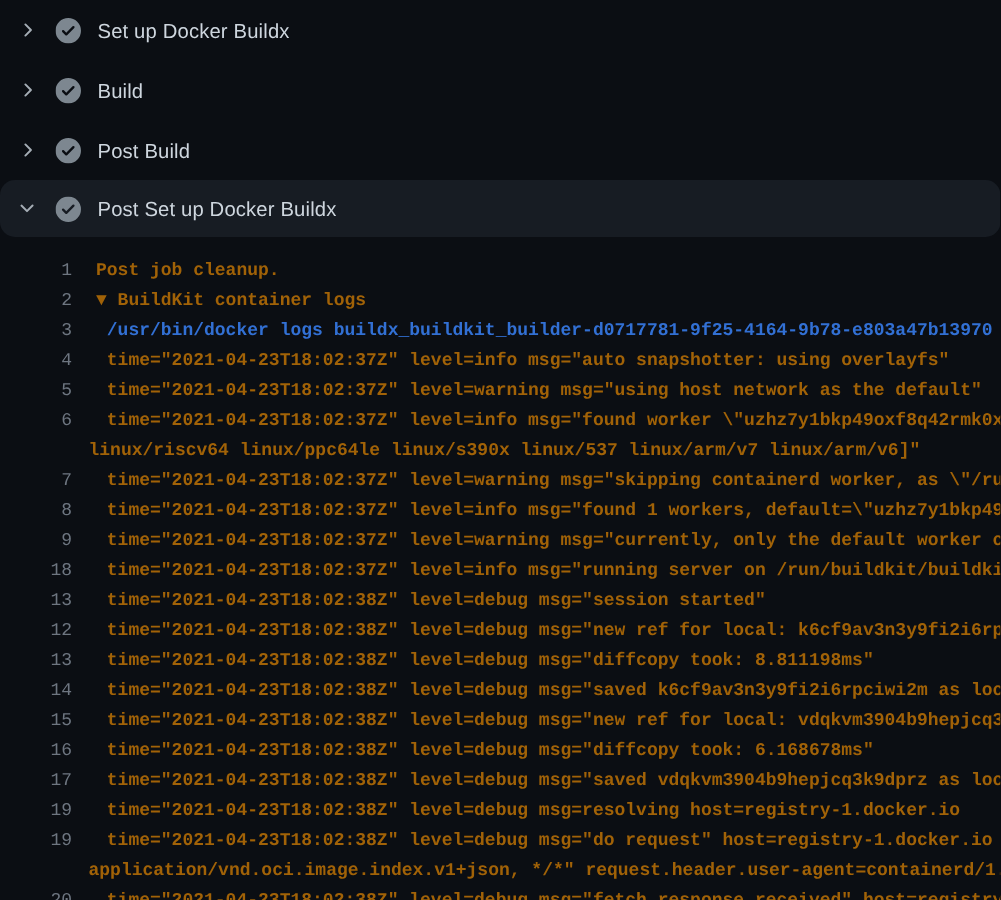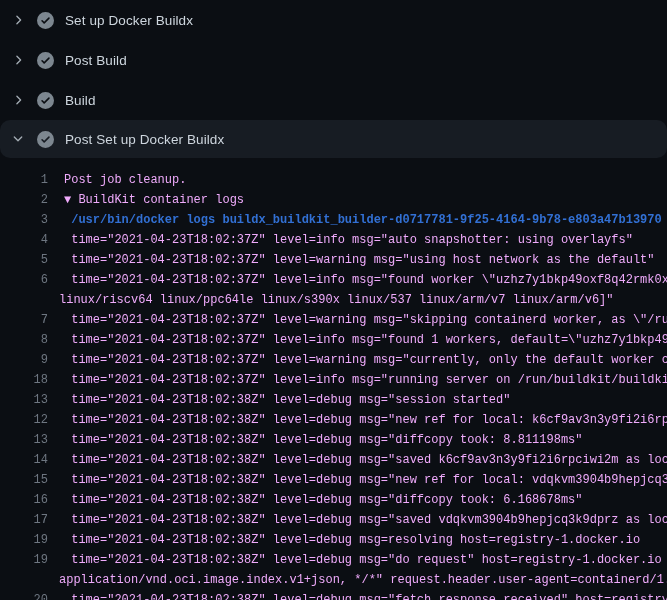--- a/index.html
+++ b/index.html
@@ -28,21 +28,21 @@
   .log{
     padding-top:12px;
     font-family:"Liberation Mono","DejaVu Sans Mono",monospace;
     font-size:12px;
   }
   .log-row{display:flex;height:20px;line-height:20px;white-space:pre;}
   .log-row .num{
     width:48px;flex:none;text-align:right;color:#6e7681;cursor:pointer;
     user-select:none;
   }
-  .log-row .text{margin-left:16px;color:#f0abfc;white-space:pre;}
+  .log-row .text{margin-left:16px;color:#a16207;white-space:pre;font-weight:bold;}
   .log-row.wrap .text{margin-left:11px;}
   .log-row .text.command{color:#3270d4;font-weight:600;text-align:center;}
   .log-row .text.group{cursor:pointer;}
 </style>
 </head>
 <body>
 
 <div class="app">
 
   <div class="steps">
@@ -65,35 +65,35 @@
       <span class="chev">
         <svg width="14" height="14" viewBox="0 0 16 16" fill="#a5adb5">
             <path d="M6.22 3.22a.75.75 0 0 1 1.06 0l4.25 4.25a.75.75 0 0 1 0 1.06l-4.25 4.25a.75.75 0 0 1-1.06-1.06L9.94 8 6.22 4.28a.75.75 0 0 1 0-1.06Z"></path>
           </svg>
       </span>
       <span class="status">
         <svg width="17" height="17" viewBox="0 0 16 16" fill="#7d8790">
             <path fill-rule="evenodd" d="M8 16A8 8 0 1 1 8 0a8 8 0 0 1 0 16Zm3.78-9.72a.751.751 0 0 0-1.06-1.06L6.75 9.19 5.28 7.72a.751.751 0 0 0-1.06 1.06l2 2a.75.75 0 0 0 1.06 0l4.5-4.5Z"></path>
           </svg>
       </span>
-      <span class="step-label">Post Build</span>
+      <span class="step-label">Build</span>
     </div>
 
     <div class="step-row">
       <span class="chev">
         <svg width="14" height="14" viewBox="0 0 16 16" fill="#a5adb5">
             <path d="M6.22 3.22a.75.75 0 0 1 1.06 0l4.25 4.25a.75.75 0 0 1 0 1.06l-4.25 4.25a.75.75 0 0 1-1.06-1.06L9.94 8 6.22 4.28a.75.75 0 0 1 0-1.06Z"></path>
           </svg>
       </span>
       <span class="status">
         <svg width="17" height="17" viewBox="0 0 16 16" fill="#7d8790">
             <path fill-rule="evenodd" d="M8 16A8 8 0 1 1 8 0a8 8 0 0 1 0 16Zm3.78-9.72a.751.751 0 0 0-1.06-1.06L6.75 9.19 5.28 7.72a.751.751 0 0 0-1.06 1.06l2 2a.75.75 0 0 0 1.06 0l4.5-4.5Z"></path>
           </svg>
       </span>
-      <span class="step-label">Build</span>
+      <span class="step-label">Post Build</span>
     </div>
 
     <div class="step-row expanded">
       <span class="chev">
         <svg width="14" height="14" viewBox="0 0 16 16" fill="#a5adb5">
             <path d="M12.78 5.22a.75.75 0 0 1 0 1.06l-4.25 4.25a.75.75 0 0 1-1.06 0L3.22 6.28a.75.75 0 0 1 1.06-1.06L8 8.94l3.72-3.72a.75.75 0 0 1 1.06 0Z"></path>
           </svg>
       </span>
       <span class="status">
         <svg width="17" height="17" viewBox="0 0 16 16" fill="#7d8790">

